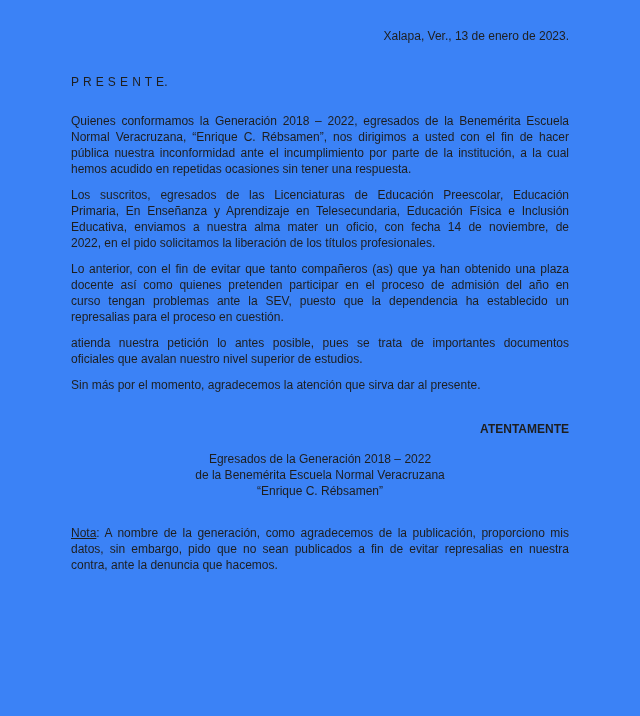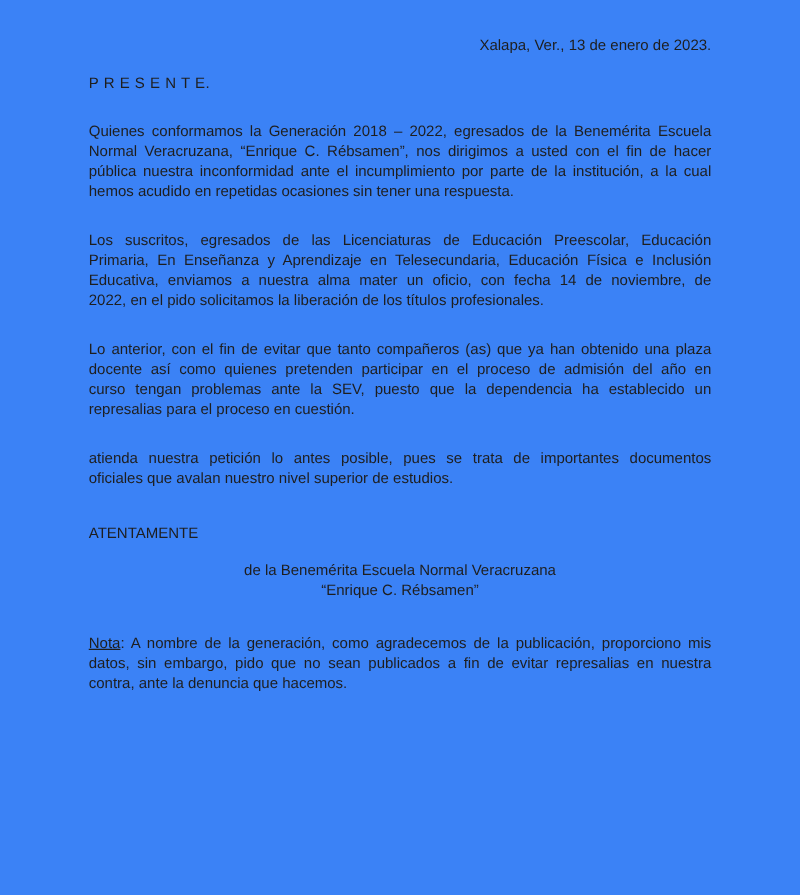--- a/index.html
+++ b/index.html
@@ -19,37 +19,38 @@
     color: #1e1e1e;
     -webkit-font-smoothing: antialiased;
   }
   .content {
     padding: 28px 71px 0 71px; 
   }
   .date {
     text-align: right;
   }
   .presente {
-    margin-top: 14px;
+    margin-top: 30px;
     letter-spacing: 0.4px;
   }
   .para {
-    margin-top: 23px;
+    margin-top: 10px;
   }
   .para.first {
     margin-top: 23px;
   }
   .line { }
   .just {
     text-align: justify;
     text-align-last: justify;
   }
   .closing-heading {
     margin-top: 28px;
-    text-align: left;
+    text-align: right;
+    font-weight: bold;
   }
   .signature {
     margin-top: 14px;
     text-align: center;
   }
   .note {
     margin-top: 26px;
   }
   .u {
     text-decoration: underline;
@@ -85,24 +86,28 @@
         <div class="line just">curso tengan problemas ante la SEV, puesto que la dependencia ha establecido un</div>
         <div class="line">represalias para el proceso en cuestión.</div>
       </div>
 
 
     <div class="para just-para">
         <div class="line just">atienda nuestra petición lo antes posible, pues se trata de importantes documentos</div>
         <div class="line">oficiales que avalan nuestro nivel superior de estudios.</div>
       </div>
 
+    <div class="para">
+        <div class="line">Sin más por el momento, agradecemos la atención que sirva dar al presente.</div>
+      </div>
 
     <div class="closing-heading">ATENTAMENTE</div>
 
     <div class="signature">
+        <div class="line">Egresados de la Generación 2018 – 2022</div>
         <div class="line">de la Benemérita Escuela Normal Veracruzana</div>
         <div class="line">“Enrique C. Rébsamen”</div>
       </div>
 
     <div class="note">
       <div class="line just">
         <span class="u">Nota</span><span>: A nombre de la generación, como agradecemos de la publicación, proporciono mis</span>
       </div>
       <div class="line just">datos, sin embargo, pido que no sean publicados a fin de evitar represalias en nuestra</div>
       <div class="line">contra, ante la denuncia que hacemos.</div>

